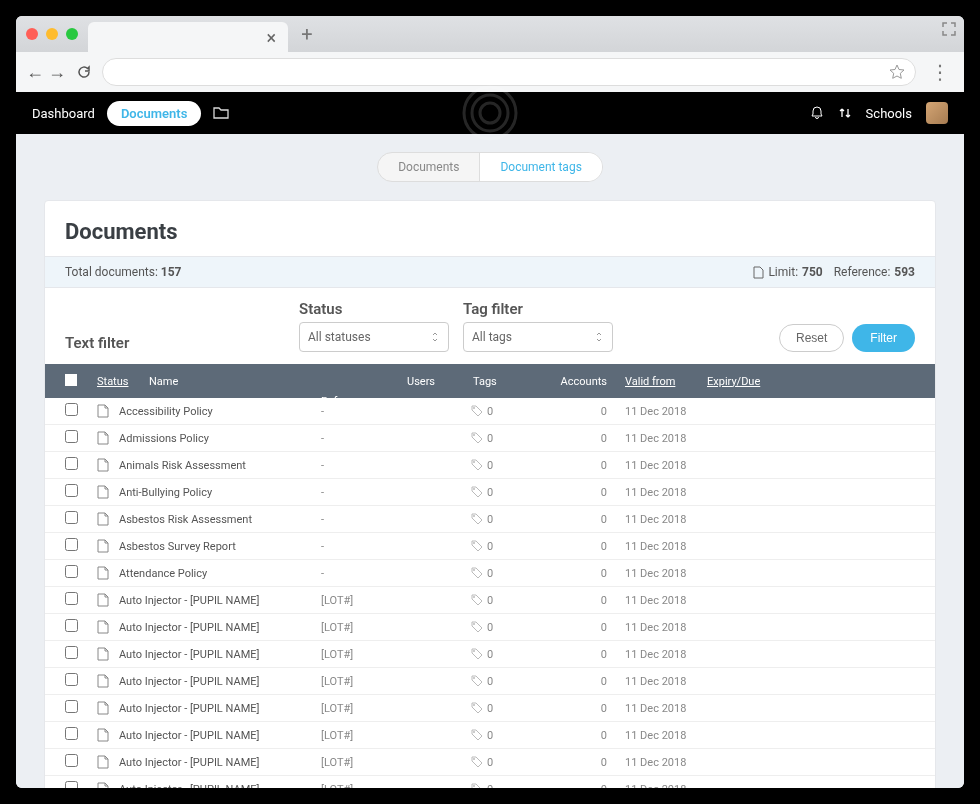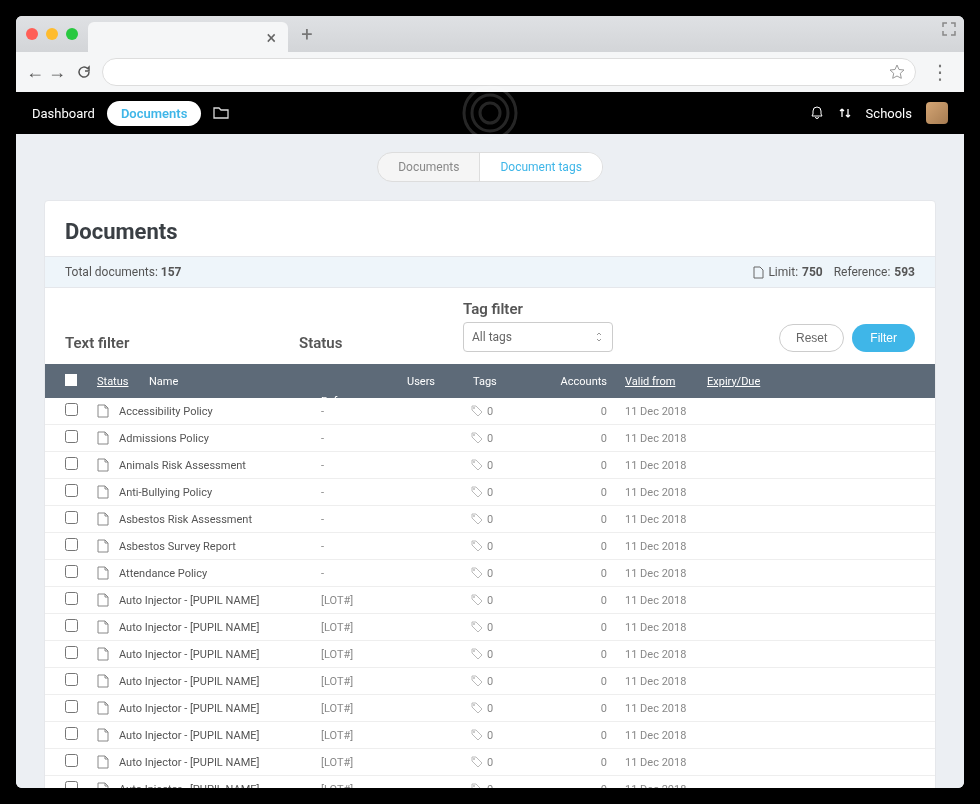--- a/index.html
+++ b/index.html
@@ -193,20 +193,26 @@
           <b>593</b>
         </div>
       </div>
 
       <div class="filters">
         <div class="filter-col wide">
           <label>Text filter</label>
         </div>
         <div class="filter-col med">
           <label>Status</label>
+          <div class="select">
+            <span>All statuses</span>
+            <svg width="10" height="12" viewBox="0 0 10 12">
+                  <path d="M3 4l2-2 2 2M3 8l2 2 2-2" stroke="#999" fill="none"></path>
+                </svg>
+          </div>
         </div>
         <div class="filter-col med">
           <label>Tag filter</label>
           <div class="select">
             <span>All tags</span>
             <svg width="10" height="12" viewBox="0 0 10 12">
                   <path d="M3 4l2-2 2 2M3 8l2 2 2-2" stroke="#999" fill="none"></path>
                 </svg>
           </div>
         </div>

